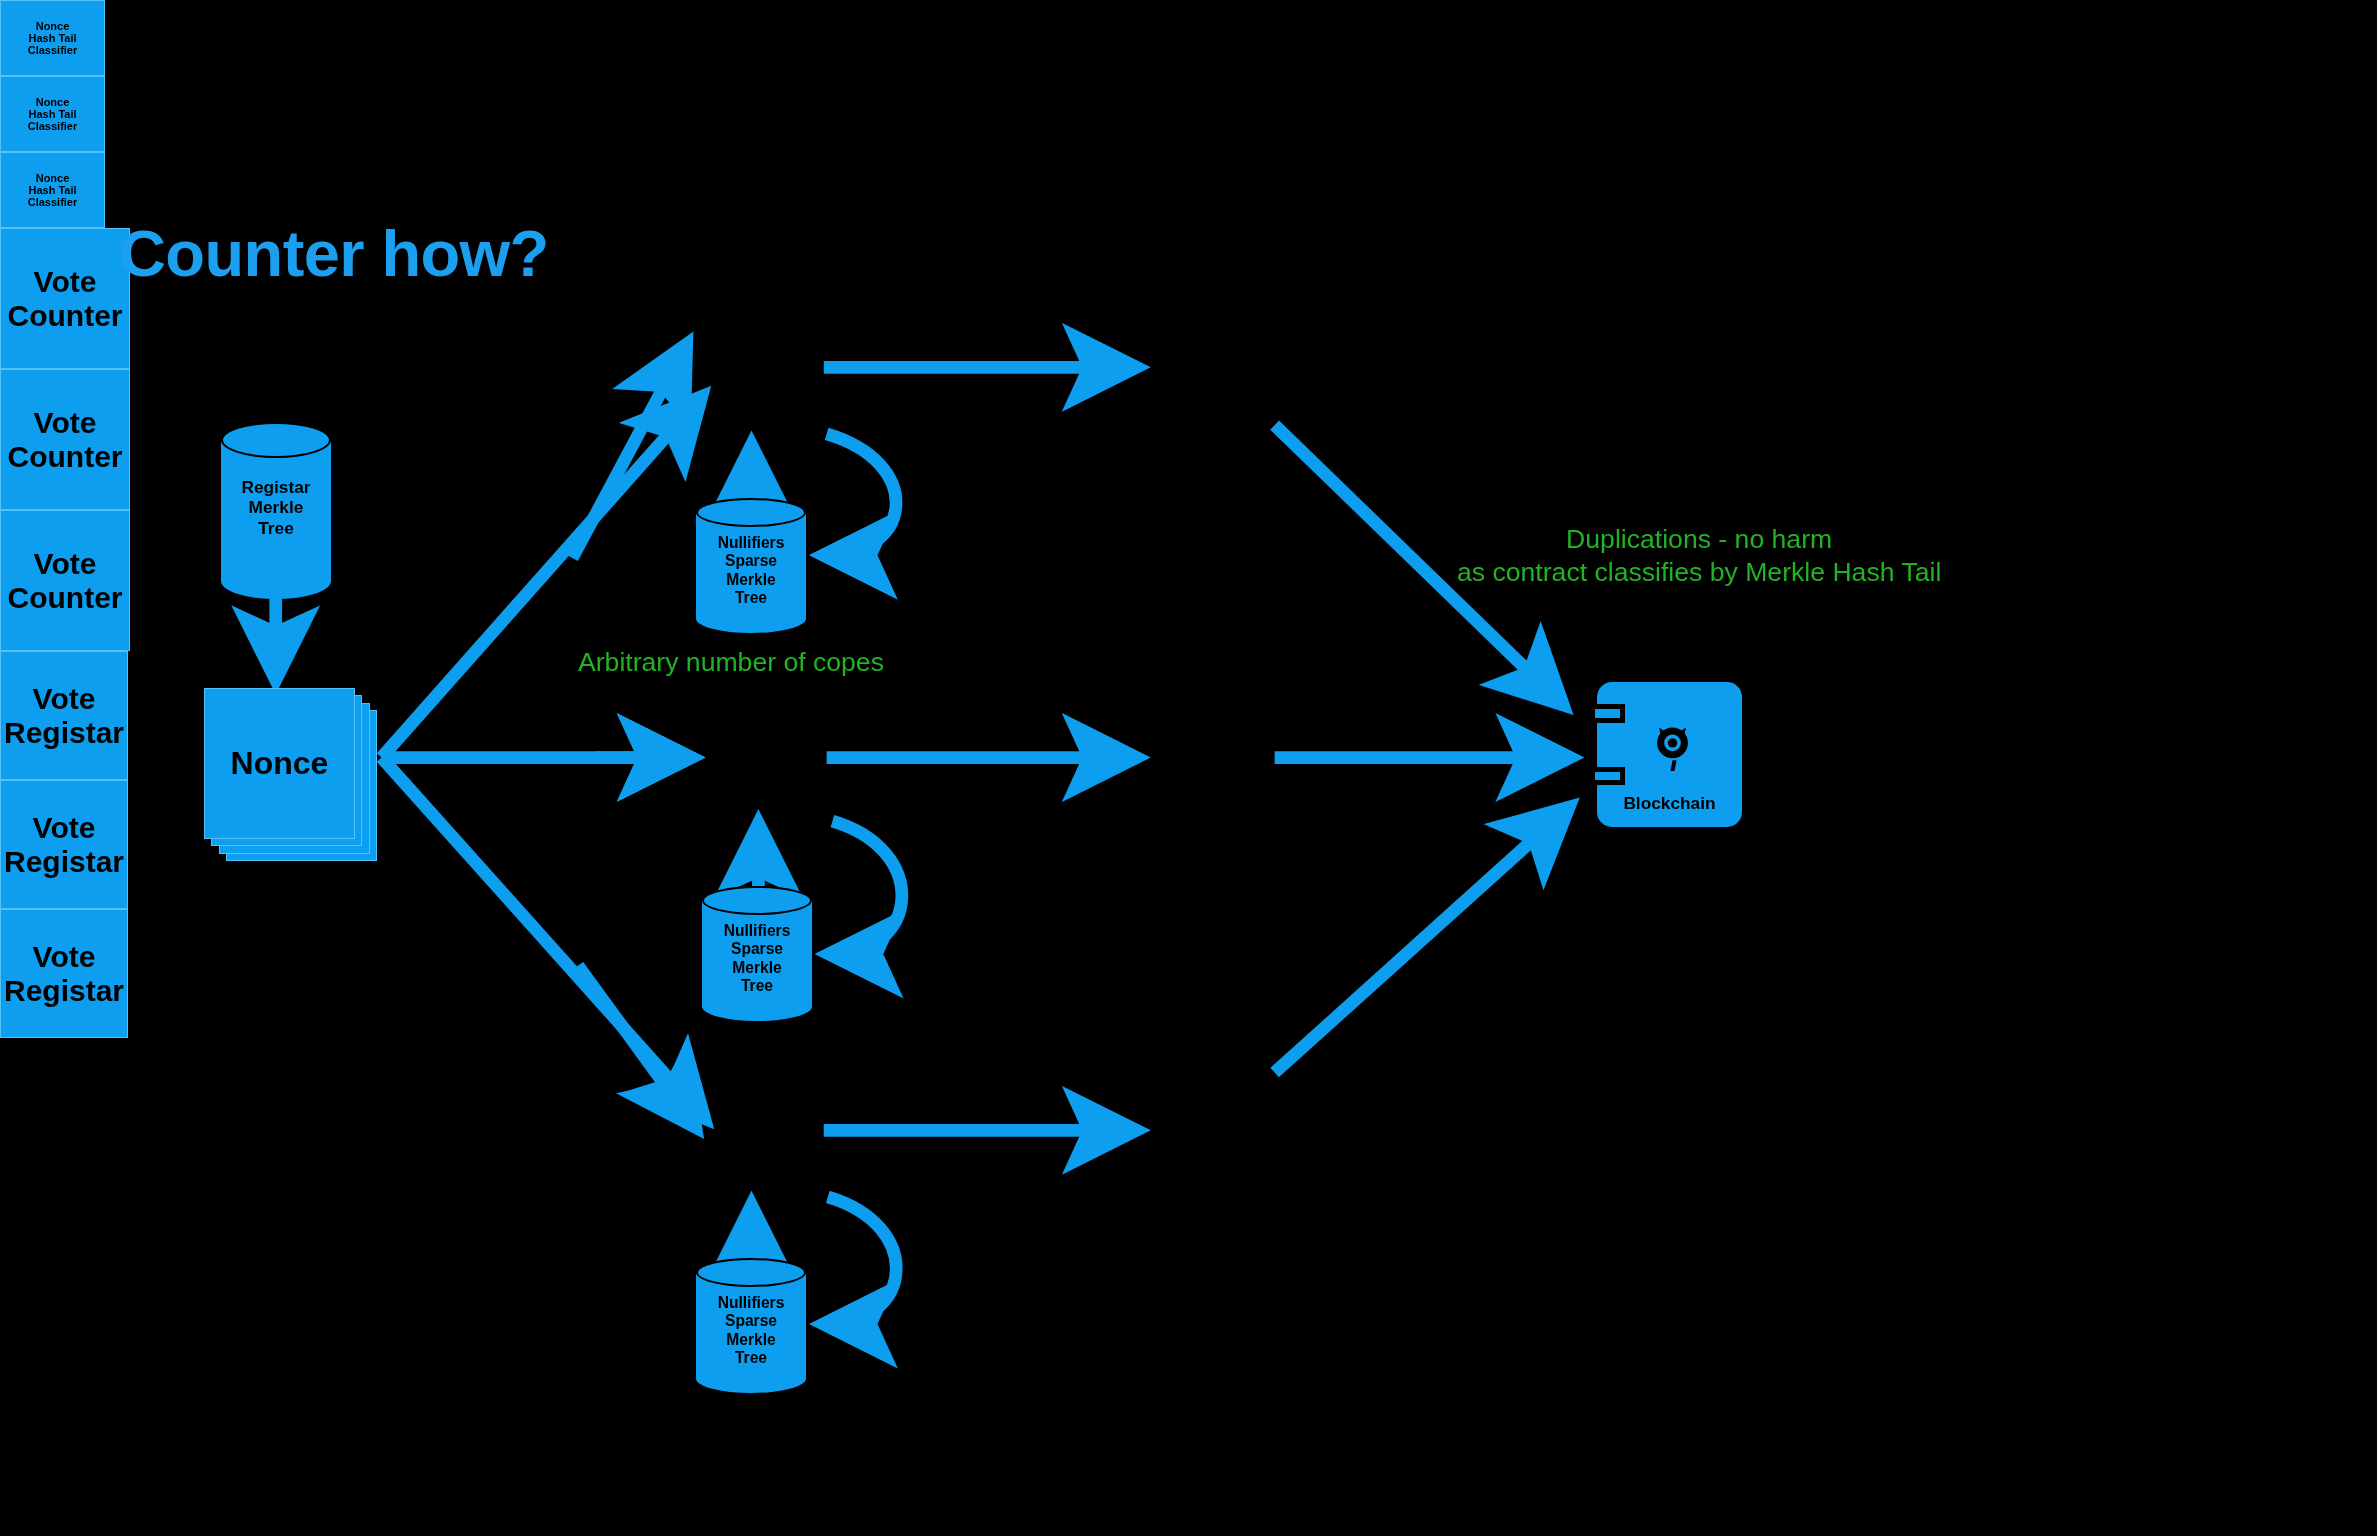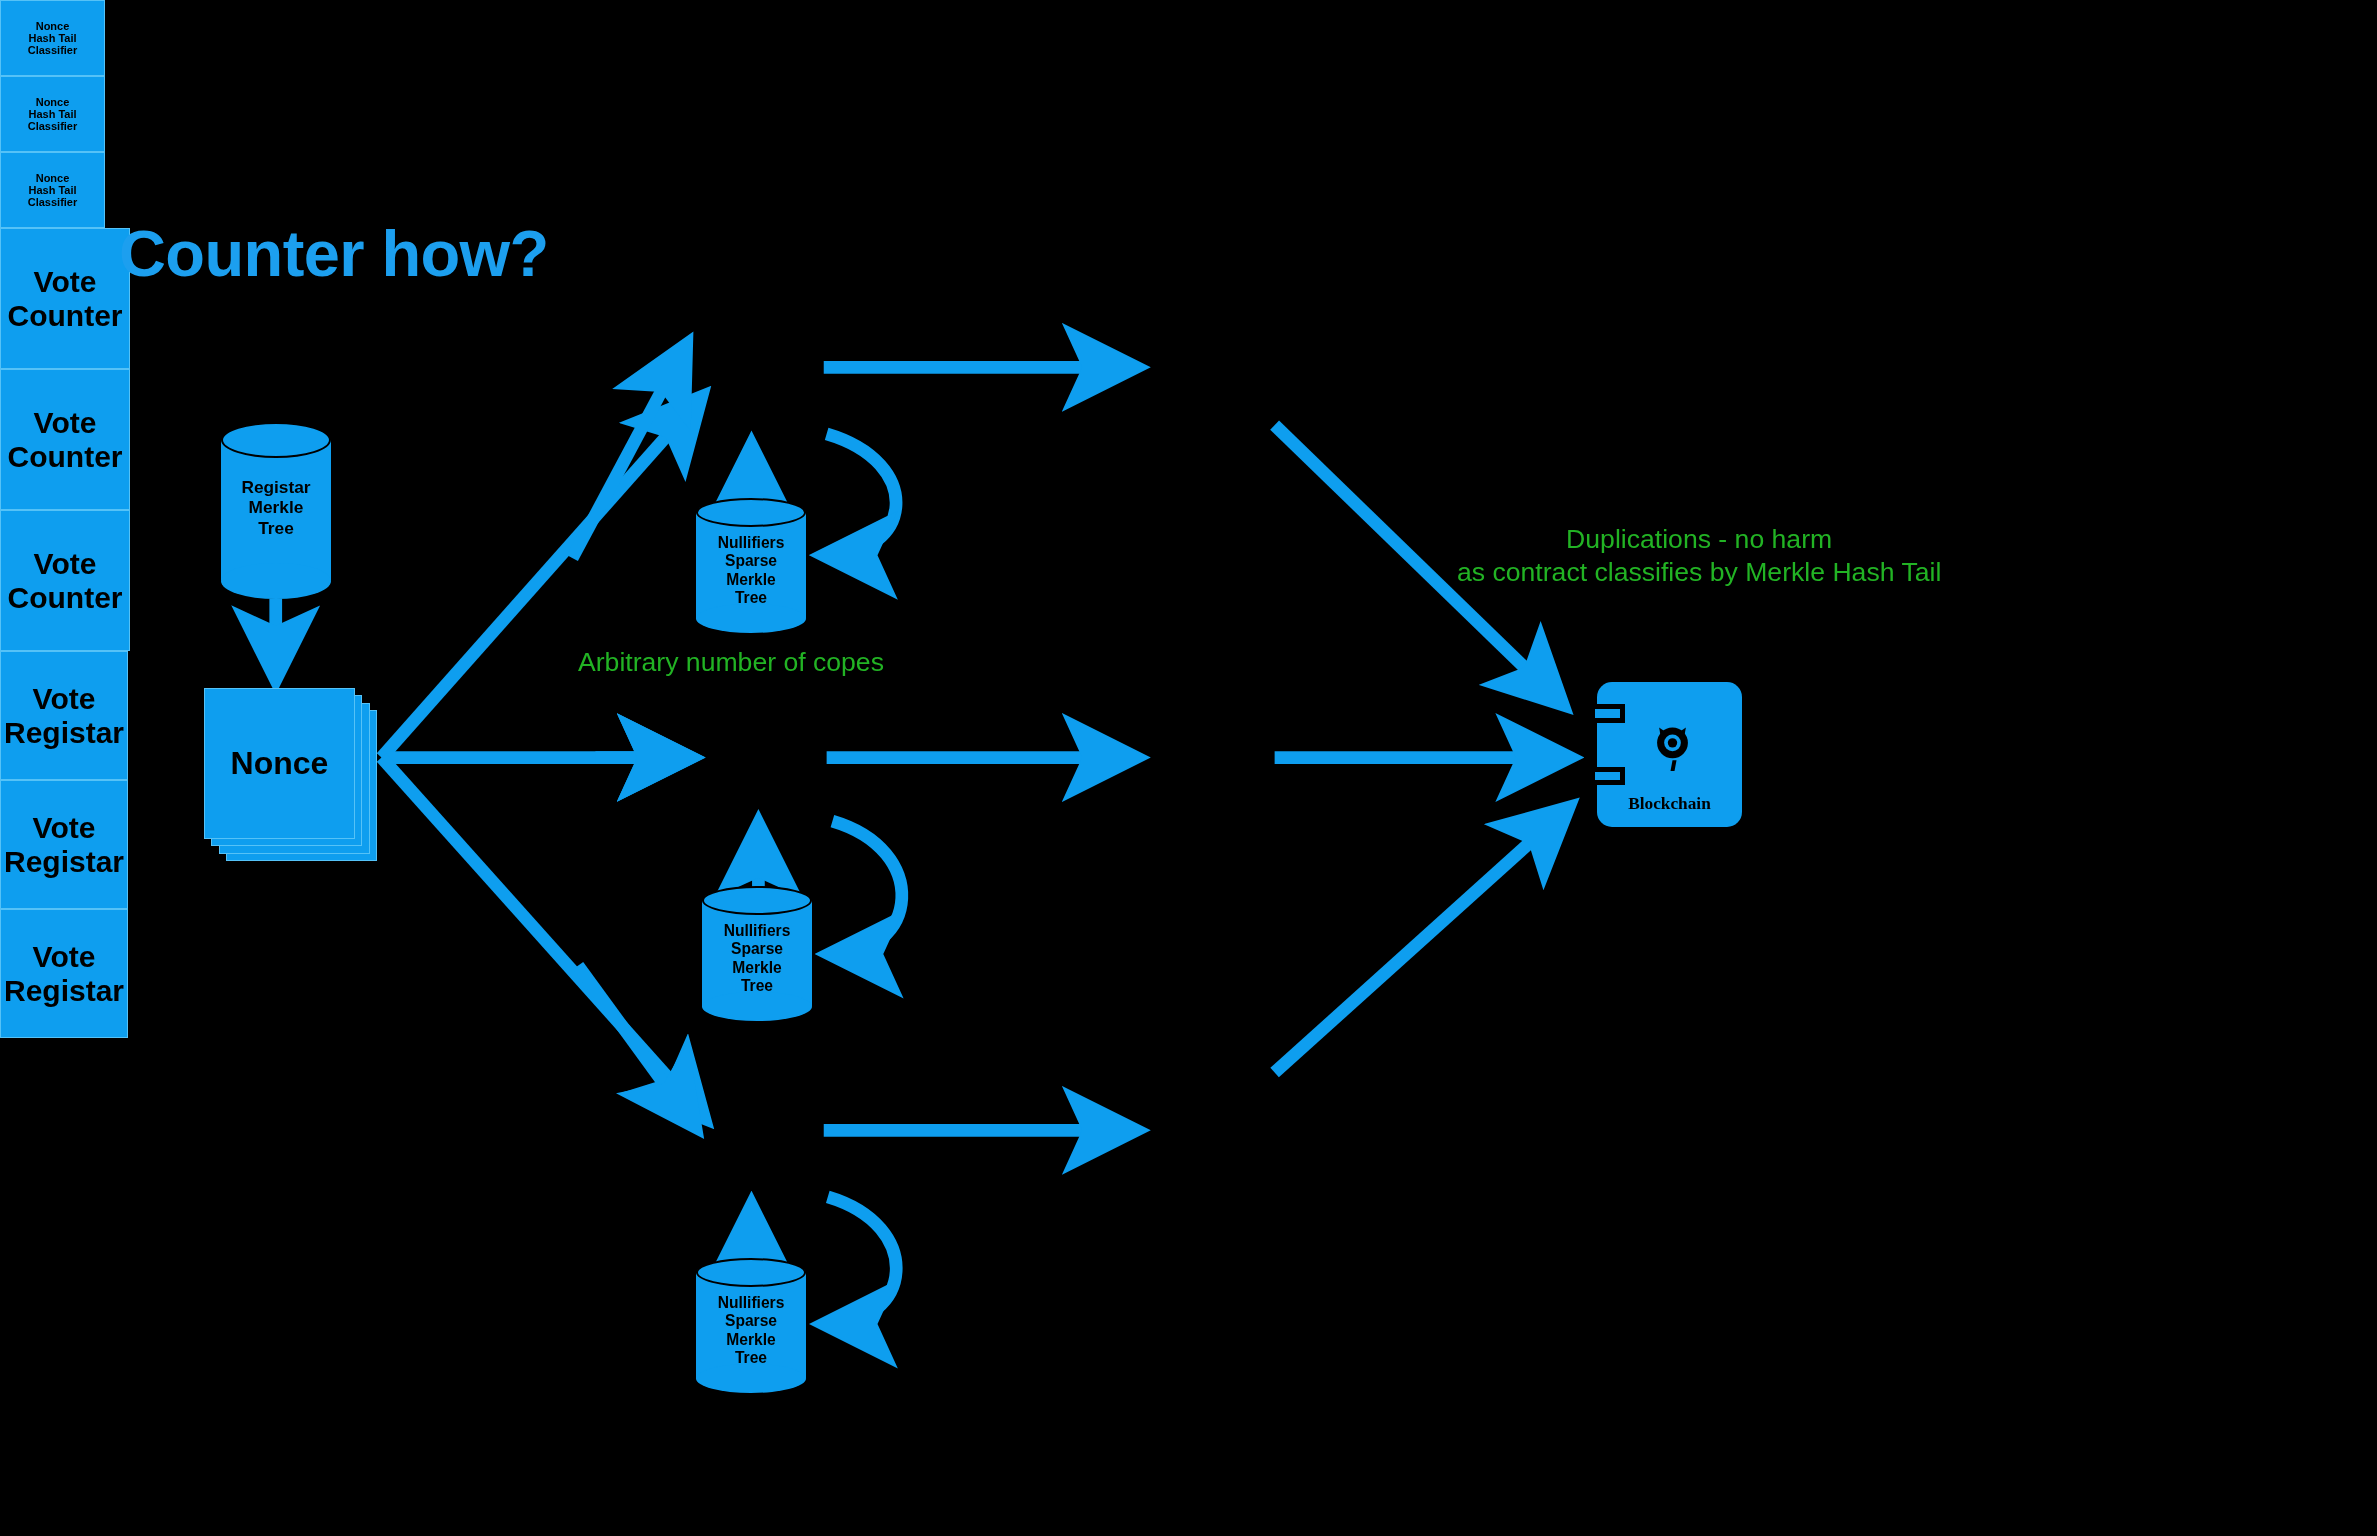--- a/index.html
+++ b/index.html
@@ -275,21 +275,21 @@
     </div>
   </div>
 
   <div class="note" style="left:578px;top:646px;">Arbitrary number of copes</div>
 
   <div class="note center" style="left:1457px;top:523px;">
     <div>Duplications - no harm</div>
     <div>as contract classifies by Merkle Hash Tail</div>
   </div>
 
-  <div id="blockchain" style="left:1597px;top:682px;width:145px;height:145px;font-family:Liberation Serif, serif;">
+  <div id="blockchain" style="left:1597px;top:682px;width:145px;height:145px;">
     <div class="hinge" style="left:-7px;top:22px;width:35px;height:18.5px;"></div>
     <div class="hinge" style="left:-7px;bottom:42px;width:35px;height:18.5px;"></div>
     <svg style="position:absolute;left:42px;top:30px;width:67px;height:67px;" viewBox="0 0 100 100">
       <circle cx="50" cy="46" r="23" fill="#000"></circle>
       <circle cx="50" cy="46" r="12.5" fill="#0E9EEF"></circle>
       <circle cx="50" cy="46" r="7" fill="#000"></circle>
       <path d="M30 23 L43 32 L33 40 Z" fill="#000"></path>
       <path d="M70 23 L57 32 L67 40 Z" fill="#000"></path>
       <path d="M50 72 L56 72 L53 88 L47 88 Z" fill="#000"></path>
     </svg>

